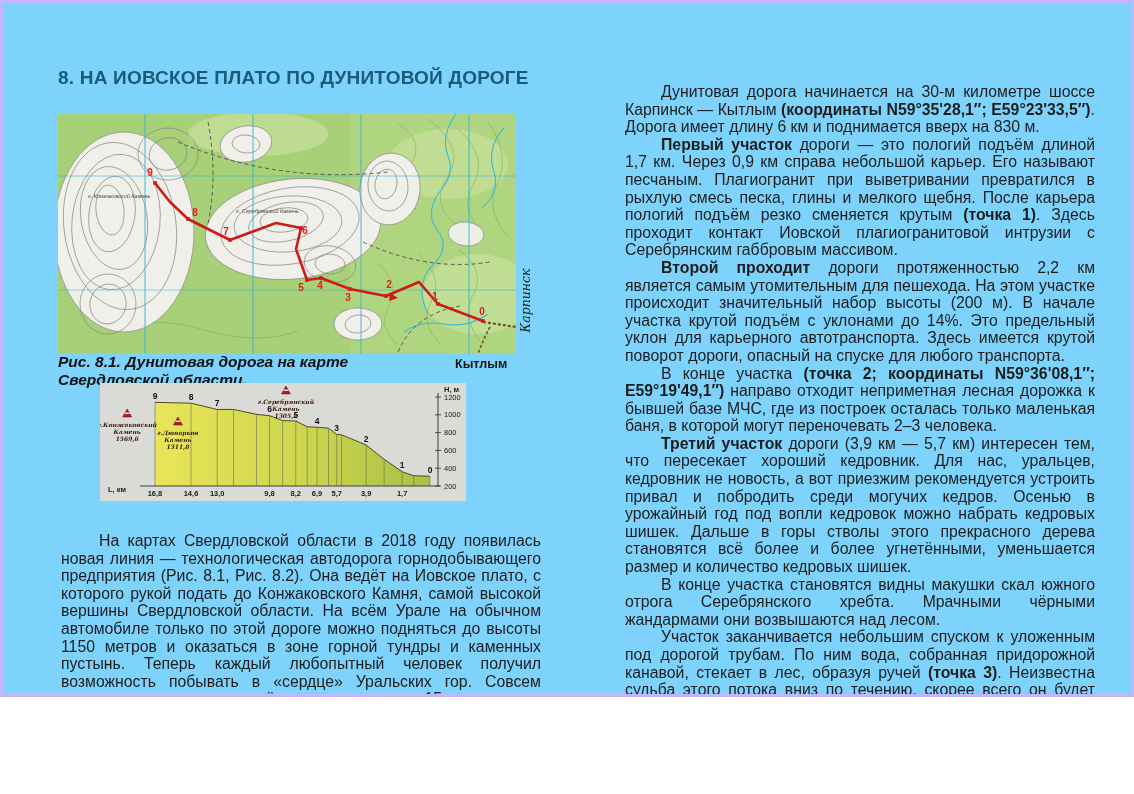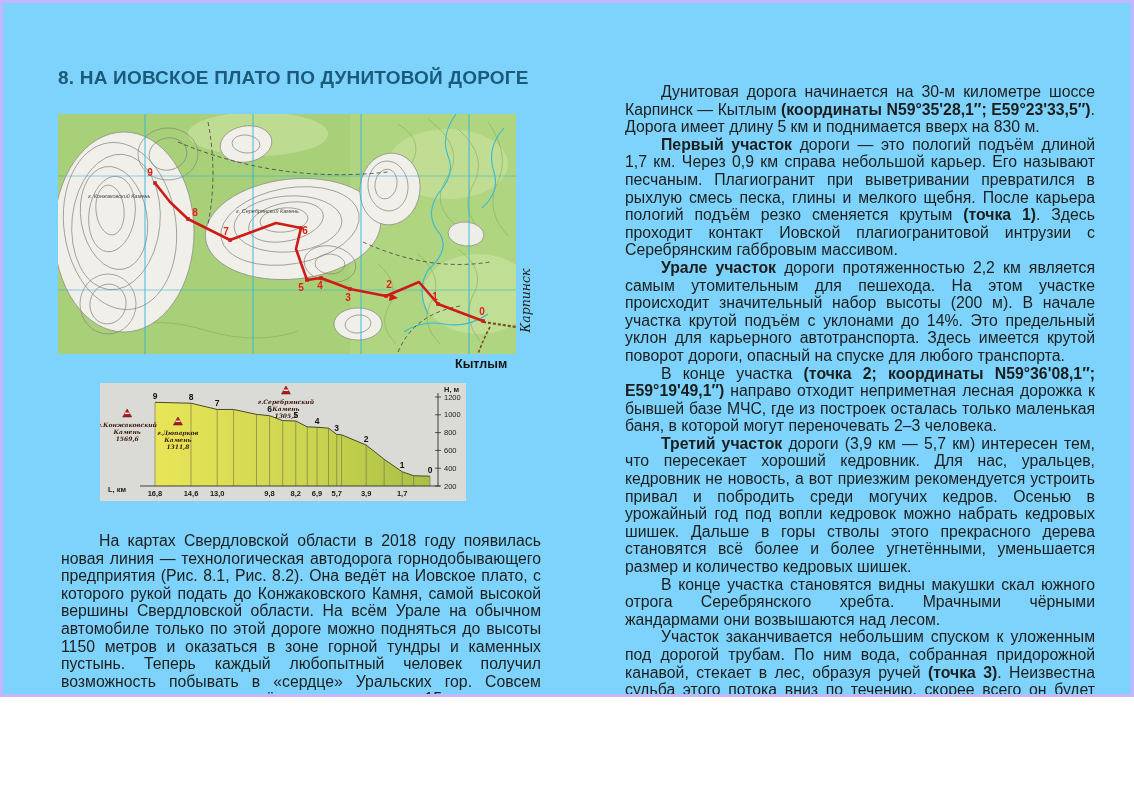--- a/index.html
+++ b/index.html
@@ -148,20 +148,21 @@
           <text x="331" y="174" font-size="10" font-weight="bold" fill="#e0201c" text-anchor="middle">2</text>
           <rect x="378.2" y="188.2" width="3.6" height="3.6" fill="#cf1b17"></rect>
           <text x="377" y="186" font-size="10" font-weight="bold" fill="#e0201c" text-anchor="middle">1</text>
           <rect x="423.2" y="205.2" width="3.6" height="3.6" fill="#cf1b17"></rect>
           <text x="424" y="201" font-size="10" font-weight="bold" fill="#e0201c" text-anchor="middle">0</text>
         </g>
     </svg>
   </div>
 
   <div class="abs karpinsk">Карпинск</div>
+  <div class="abs cap cap1">Рис. 8.1. Дунитовая дорога на карте Свердловской области.</div>
   <div class="abs kytlym">Кытлым</div>
 
   <div class="abs chart">
     <svg id="profile-svg" width="366" height="118" viewBox="0 0 366 118">
         <rect x="0" y="0" width="366" height="118" fill="#dadad6"></rect>
         <defs>
           <linearGradient id="profGrad" x1="0" y1="0" x2="1" y2="0">
             <stop offset="0%" stop-color="#e9e558"></stop>
             <stop offset="55%" stop-color="#ccd54f"></stop>
             <stop offset="100%" stop-color="#a9bf45"></stop>
@@ -239,23 +240,23 @@
         <text x="185.95238095238093" y="35" font-size="6" fill="#3c1608" text-anchor="middle" class="peak-text">1305,2</text>
       </svg>
   </div>
 
 
   <div class="abs body-text left-body">
     <p>На картах Свердловской области в 2018 году появилась новая линия — технологическая автодорога горнодобывающего предприятия (Рис. 8.1, Рис. 8.2). Она ведёт на Иовское плато, с которого рукой подать до Конжаковского Камня, самой высокой вершины Свердловской области. На всём Урале на обычном автомобиле только по этой дороге можно подняться до высоты 1150 метров и оказаться в зоне горной тундры и каменных пустынь. Теперь каждый любопытный человек получил возможность побывать в «сердце» Уральских гор. Совсем недавно этот путь, протяжённостью не менее 15 километров, занимал весь световой день и часто был непреодолим, если группа сбивалась с тропы, натыкалась на полосу лесного завала или снежную целину.</p>
   </div>
 
   <div class="abs body-text right-body" id="right-body">
-      <p><span>Дунитовая дорога начинается на 30-м километре шоссе Карпинск — Кытлым </span><span class="b">(координаты N59°35'28,1″; E59°23'33,5″)</span><span>. Дорога имеет длину 5 км и поднимается вверх на 830 м.</span></p>
+      <p><span>Дунитовая дорога начинается на 30-м километре шоссе Карпинск — Кытлым </span><span class="b">(координаты N59°35'28,1″; E59°23'33,5″)</span><span>. Дорога имеет длину 6 км и поднимается вверх на 830 м.</span></p>
       <p><span class="b">Первый участок</span><span> дороги — это пологий подъём длиной 1,7 км. Через 0,9 км справа небольшой карьер. Его называют песчаным. Плагиогранит при выветривании превратился в рыхлую смесь песка, глины и мелкого щебня. После карьера пологий подъём резко сменяется крутым </span><span class="b">(точка 1)</span><span>. Здесь проходит контакт Иовской плагиогранитовой интрузии с Серебрянским габбровым массивом.</span></p>
-      <p><span class="b">Урале участок</span><span> дороги протяженностью 2,2 км является самым утомительным для пешехода. На этом участке происходит значительный набор высоты (200 м). В начале участка крутой подъём с уклонами до 14%. Это предельный уклон для карьерного автотранспорта. Здесь имеется крутой поворот дороги, опасный на спуске для любого транспорта.</span></p>
+      <p><span class="b">Второй проходит</span><span> дороги протяженностью 2,2 км является самым утомительным для пешехода. На этом участке происходит значительный набор высоты (200 м). В начале участка крутой подъём с уклонами до 14%. Это предельный уклон для карьерного автотранспорта. Здесь имеется крутой поворот дороги, опасный на спуске для любого транспорта.</span></p>
       <p><span>В конце участка </span><span class="b">(точка 2; координаты N59°36'08,1″; E59°19'49,1″)</span><span> направо отходит неприметная лесная дорожка к бывшей базе МЧС, где из построек осталась только маленькая баня, в которой могут переночевать 2–3 человека.</span></p>
       <p><span class="b">Третий участок</span><span> дороги (3,9 км — 5,7 км) интересен тем, что пересекает хороший кедровник. Для нас, уральцев, кедровник не новость, а вот приезжим рекомендуется устроить привал и побродить среди могучих кедров. Осенью в урожайный год под вопли кедровок можно набрать кедровых шишек. Дальше в горы стволы этого прекрасного дерева становятся всё более и более угнетёнными, уменьшается размер и количество кедровых шишек.</span></p>
       <p><span>В конце участка становятся видны макушки скал южного отрога Серебрянского хребта. Мрачными чёрными жандармами они возвышаются над лесом.</span></p>
       <p><span>Участок заканчивается небольшим спуском к уложенным под дорогой трубам. По ним вода, собранная придорожной канавой, стекает в лес, образуя ручей </span><span class="b">(точка 3)</span><span>. Неизвестна судьба этого потока вниз по течению, скорее всего он будет уходить в грунт, но со временем может выработать свой путь до реки Серебрянки.</span></p>
       <p><span class="b">Четвёртый участок</span><span> длиной 1,2 км характеризуется выходом дороги из густого высокого леса на южный скалистый отрог Серебрян-</span></p>
     </div>
 
   <div class="abs pn pn-left">68</div>
   <div class="abs foot-label foot-left-label">Путеводитель</div>
 

